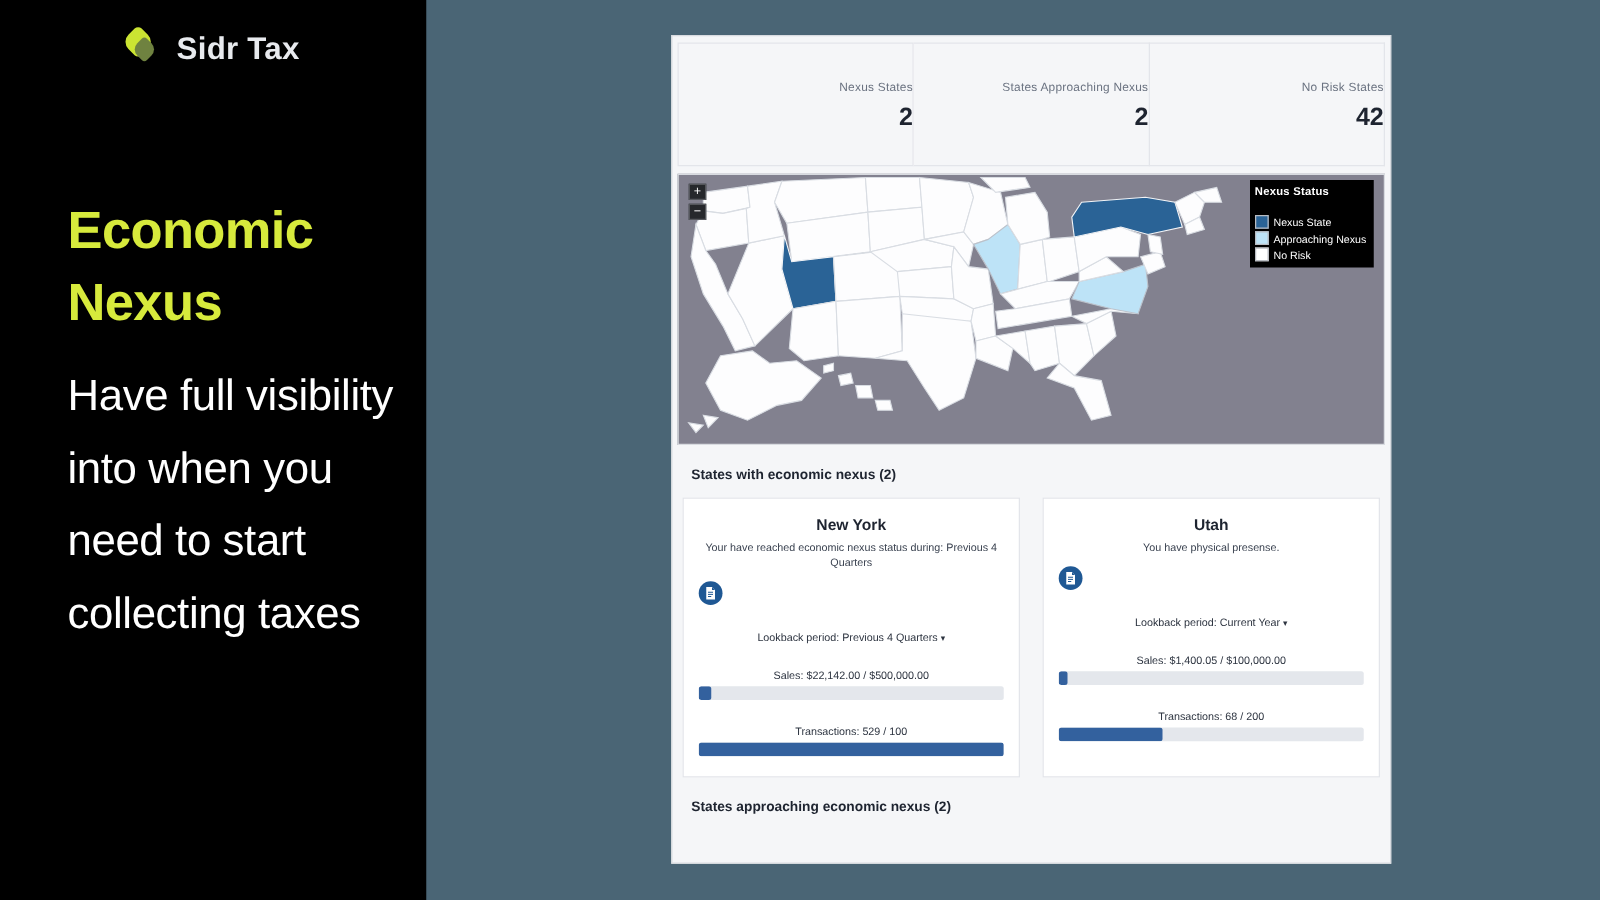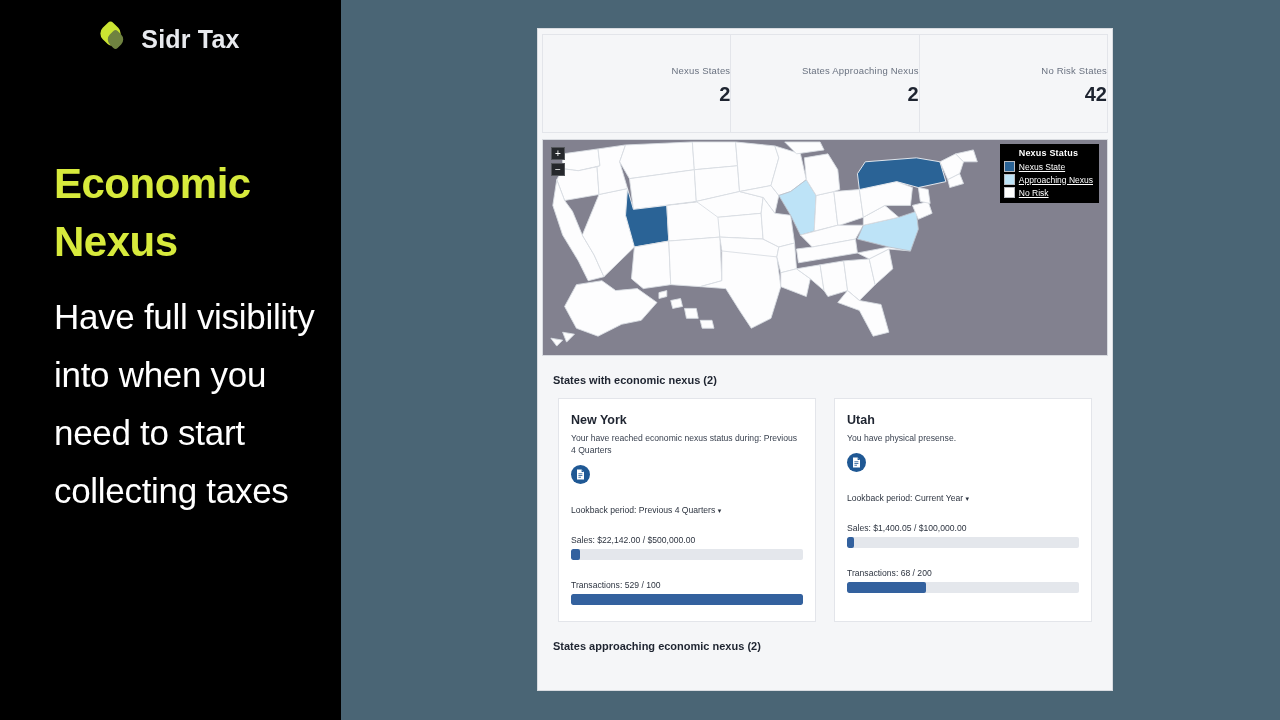--- a/index.html
+++ b/index.html
@@ -117,41 +117,42 @@
     font-family: "Liberation Sans", sans-serif;
   }
   #map-legend {
     position: absolute; right: 8px; top: 4px;
     background: #000000;
     padding: 4px 6px 5px 4px;
     z-index: 5;
   }
   #legend-title {
     color: #ffffff; font-size: 9px; font-weight: bold;
-    text-align: center; margin-bottom: 3px; letter-spacing: .2px;
+    margin-bottom: 14px; letter-spacing: .2px;
   }
   .legend-row {
     display: flex; align-items: center; gap: 4px;
     margin-top: 2px;
   }
   .legend-swatch {
     width: 11px; height: 11px;
     border: 1px solid #b9bcc2;
     flex: 0 0 auto;
   }
-  .legend-label { color: #ffffff; font-size: 8.5px; text-decoration: underline; }
+  .legend-label { color: #ffffff; font-size: 8.5px; }
 
   
   .section-title {
     font-size: 11px; font-weight: bold; color: #1e2430;
     padding: 18px 0 12px 15px;
   }
   #state-cards {
     display: flex; gap: 0;
-    padding: 0 20px;
+    padding: 0 8px;
+    text-align: center;
   }
   .state-card {
     width: 278px;
     background: #ffffff;
     border: 1px solid #e3e5ea;
     padding: 14px 12px 16px 12px;
     min-height: 216px;
     position: relative;
   }
   .state-card + .state-card { margin-left: 18px; }

